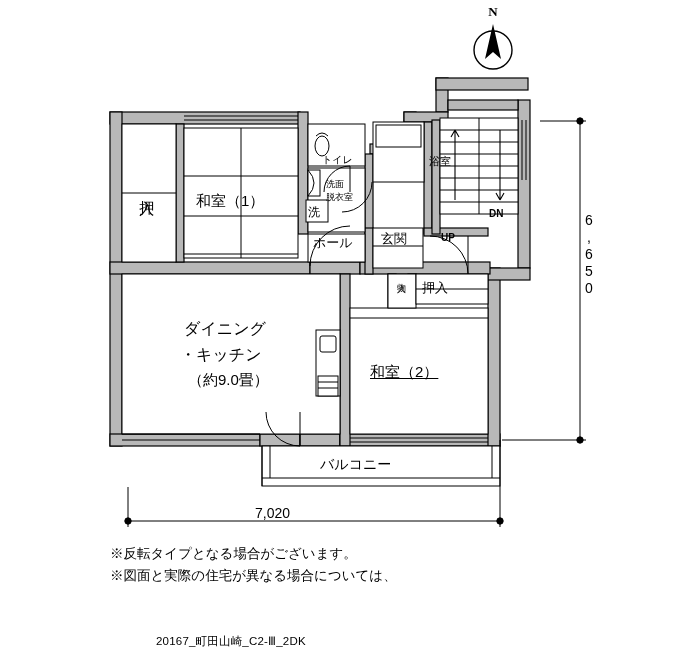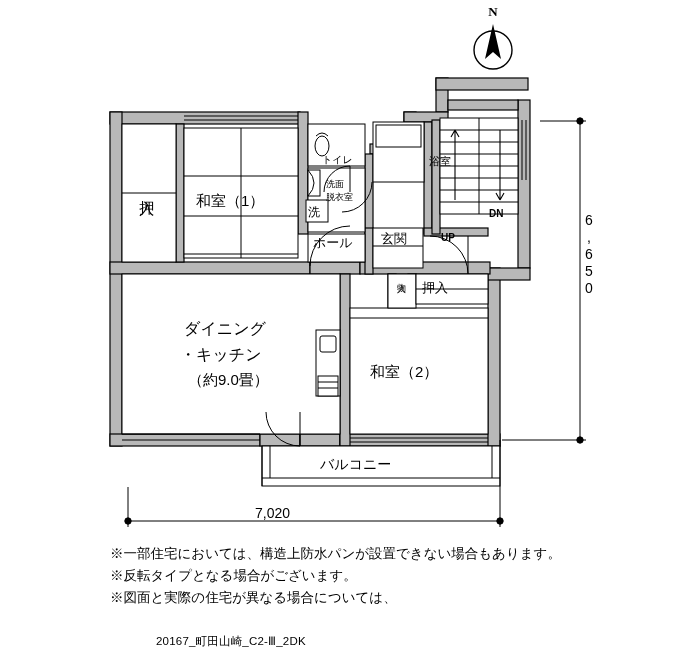--- a/index.html
+++ b/index.html
@@ -211,26 +211,25 @@
   <div class="lbl" style="left:392px;top:155px;font-size:11px;line-height:1.1;width:18px;text-align:center;margin-left:37px;">浴室</div>
   <div class="lbl" style="left:313px;top:236px;font-size:13px;">ホール</div>
   <div class="lbl" style="left:381px;top:232px;font-size:13px;">玄関</div>
   <div class="lbl" style="left:441px;top:208px;font-size:10px;font-weight:bold;margin-top:24px;">UP</div>
   <div class="lbl" style="left:489px;top:208px;font-size:10px;font-weight:bold;">DN</div>
   <div class="lbl" style="left:396px;top:276px;font-size:9px;line-height:1.05;writing-mode:vertical-rl;">物入</div>
   <div class="lbl" style="left:422px;top:281px;font-size:13px;">押入</div>
   <div class="lbl" style="left:168px;top:320px;font-size:16px;margin-left:16px;">ダイニング</div>
   <div class="lbl" style="left:180px;top:346px;font-size:16px;">・キッチン</div>
   <div class="lbl" style="left:188px;top:371px;font-size:15px;">（約9.0畳）</div>
-  <div class="lbl" style="left:370px;top:363px;font-size:15px;">和室（2）</div>
+  <div class="lbl" style="left:370px;top:363px;font-size:15px;text-decoration:underline;">和室（2）</div>
   <div class="lbl" style="left:320px;top:456px;font-size:14px;">バルコニー</div>
 </div>
 
 <div class="dimw">7,020</div>
 <div class="dimh">6,650</div>
 
 <div class="notes">
-  <div>※一部住宅においては、構造上防水パンが設置できない場合もあります。</div>
   <div>※反転タイプとなる場合がございます。</div>
   <div>※図面と実際の住宅が異なる場合については、</div>
 </div>
 
 <div class="code">20167_町田山崎_C2-Ⅲ_2DK</div>
 
 </body></html>

